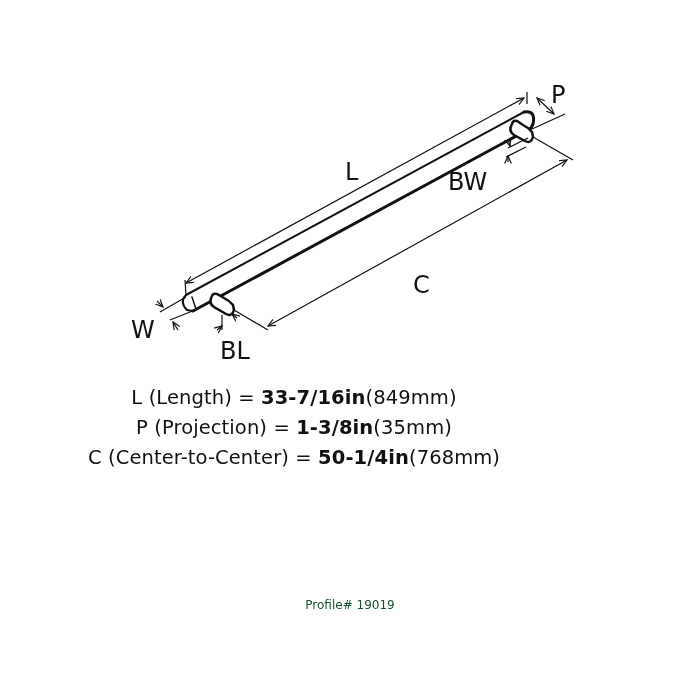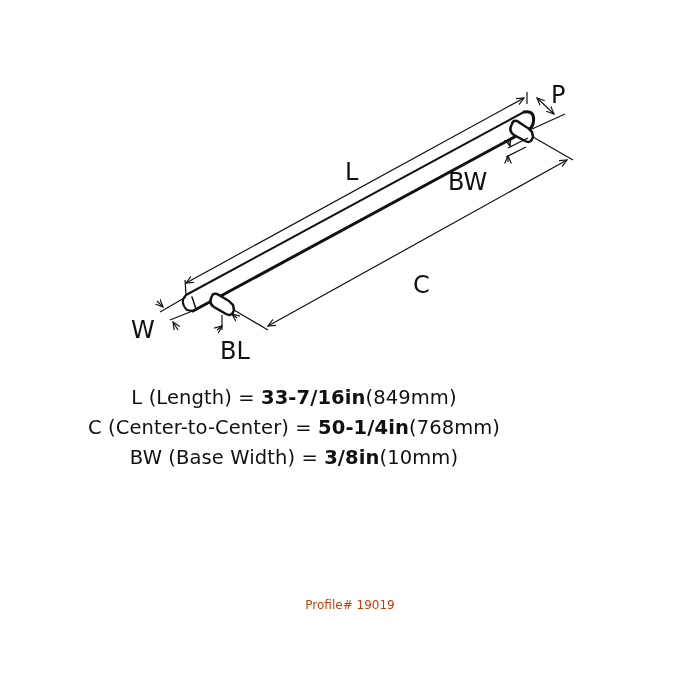--- a/index.html
+++ b/index.html
@@ -3,21 +3,21 @@
   <meta charset="utf-8">
   <style>
     html, body { margin: 0; padding: 0; background: #ffffff; }
     body { width: 700px; height: 700px; position: relative; overflow: hidden; font-family: "DejaVu Sans", sans-serif; color: #111; }
     #diagram { position: absolute; left: 0; top: 0; width: 700px; height: 380px; }
     .dim-label { font-family: "DejaVu Sans", sans-serif; font-size: 24px; fill: #111; }
     .specs { position: absolute; left: 0; top: 383px; width: 588px; text-align: center; }
     .spec-row { font-size: 19.5px; line-height: 29.8px; white-space: nowrap; letter-spacing: 0.1px; }
     .spec-row .abbr { font-weight: normal; }
     .spec-row .imp { font-weight: bold; }
-    .profile { position: absolute; left: 0; top: 598px; width: 700px; text-align: center; font-size: 12px; color: #c2410c; }
+    .profile { position: absolute; left: 0; top: 598px; width: 700px; text-align: center; font-size: 12px; color: #14532d; }
   </style>
 </head>
 <body>
 
 <svg id="diagram" viewBox="0 0 700 380" xmlns="http://www.w3.org/2000/svg">
   <defs>
     <marker id="arr" viewBox="0 0 10 10" refX="9" refY="5" markerWidth="7" markerHeight="7" orient="auto-start-reverse">
       <path d="M0,1 L9,5 L0,9" fill="none" stroke="#111" stroke-width="1.4"></path>
     </marker>
   </defs>
@@ -75,26 +75,26 @@
 </svg>
 
 <div class="specs">
   <div class="spec-row">
     <span class="abbr">L</span>
     <span>(Length)</span>
     <span>=</span>
     <span class="imp">33-7/16in</span><span>(849mm)</span>
   </div>
   <div class="spec-row">
+    <span class="abbr">P</span>
+    <span>(Projection)</span>
+    <span>=</span>
+    <span class="imp">1-3/8in</span><span>(35mm)</span>
+  </div>
+  <div class="spec-row">
     <span class="abbr">C</span>
     <span>(Center-to-Center)</span>
     <span>=</span>
     <span class="imp">50-1/4in</span><span>(768mm)</span>
-  </div>
-  <div class="spec-row">
-    <span class="abbr">BW</span>
-    <span>(Base Width)</span>
-    <span>=</span>
-    <span class="imp">3/8in</span><span>(10mm)</span>
   </div>
 </div>
 
 <div class="profile">Profile# 19019</div>
 
 </body></html>

